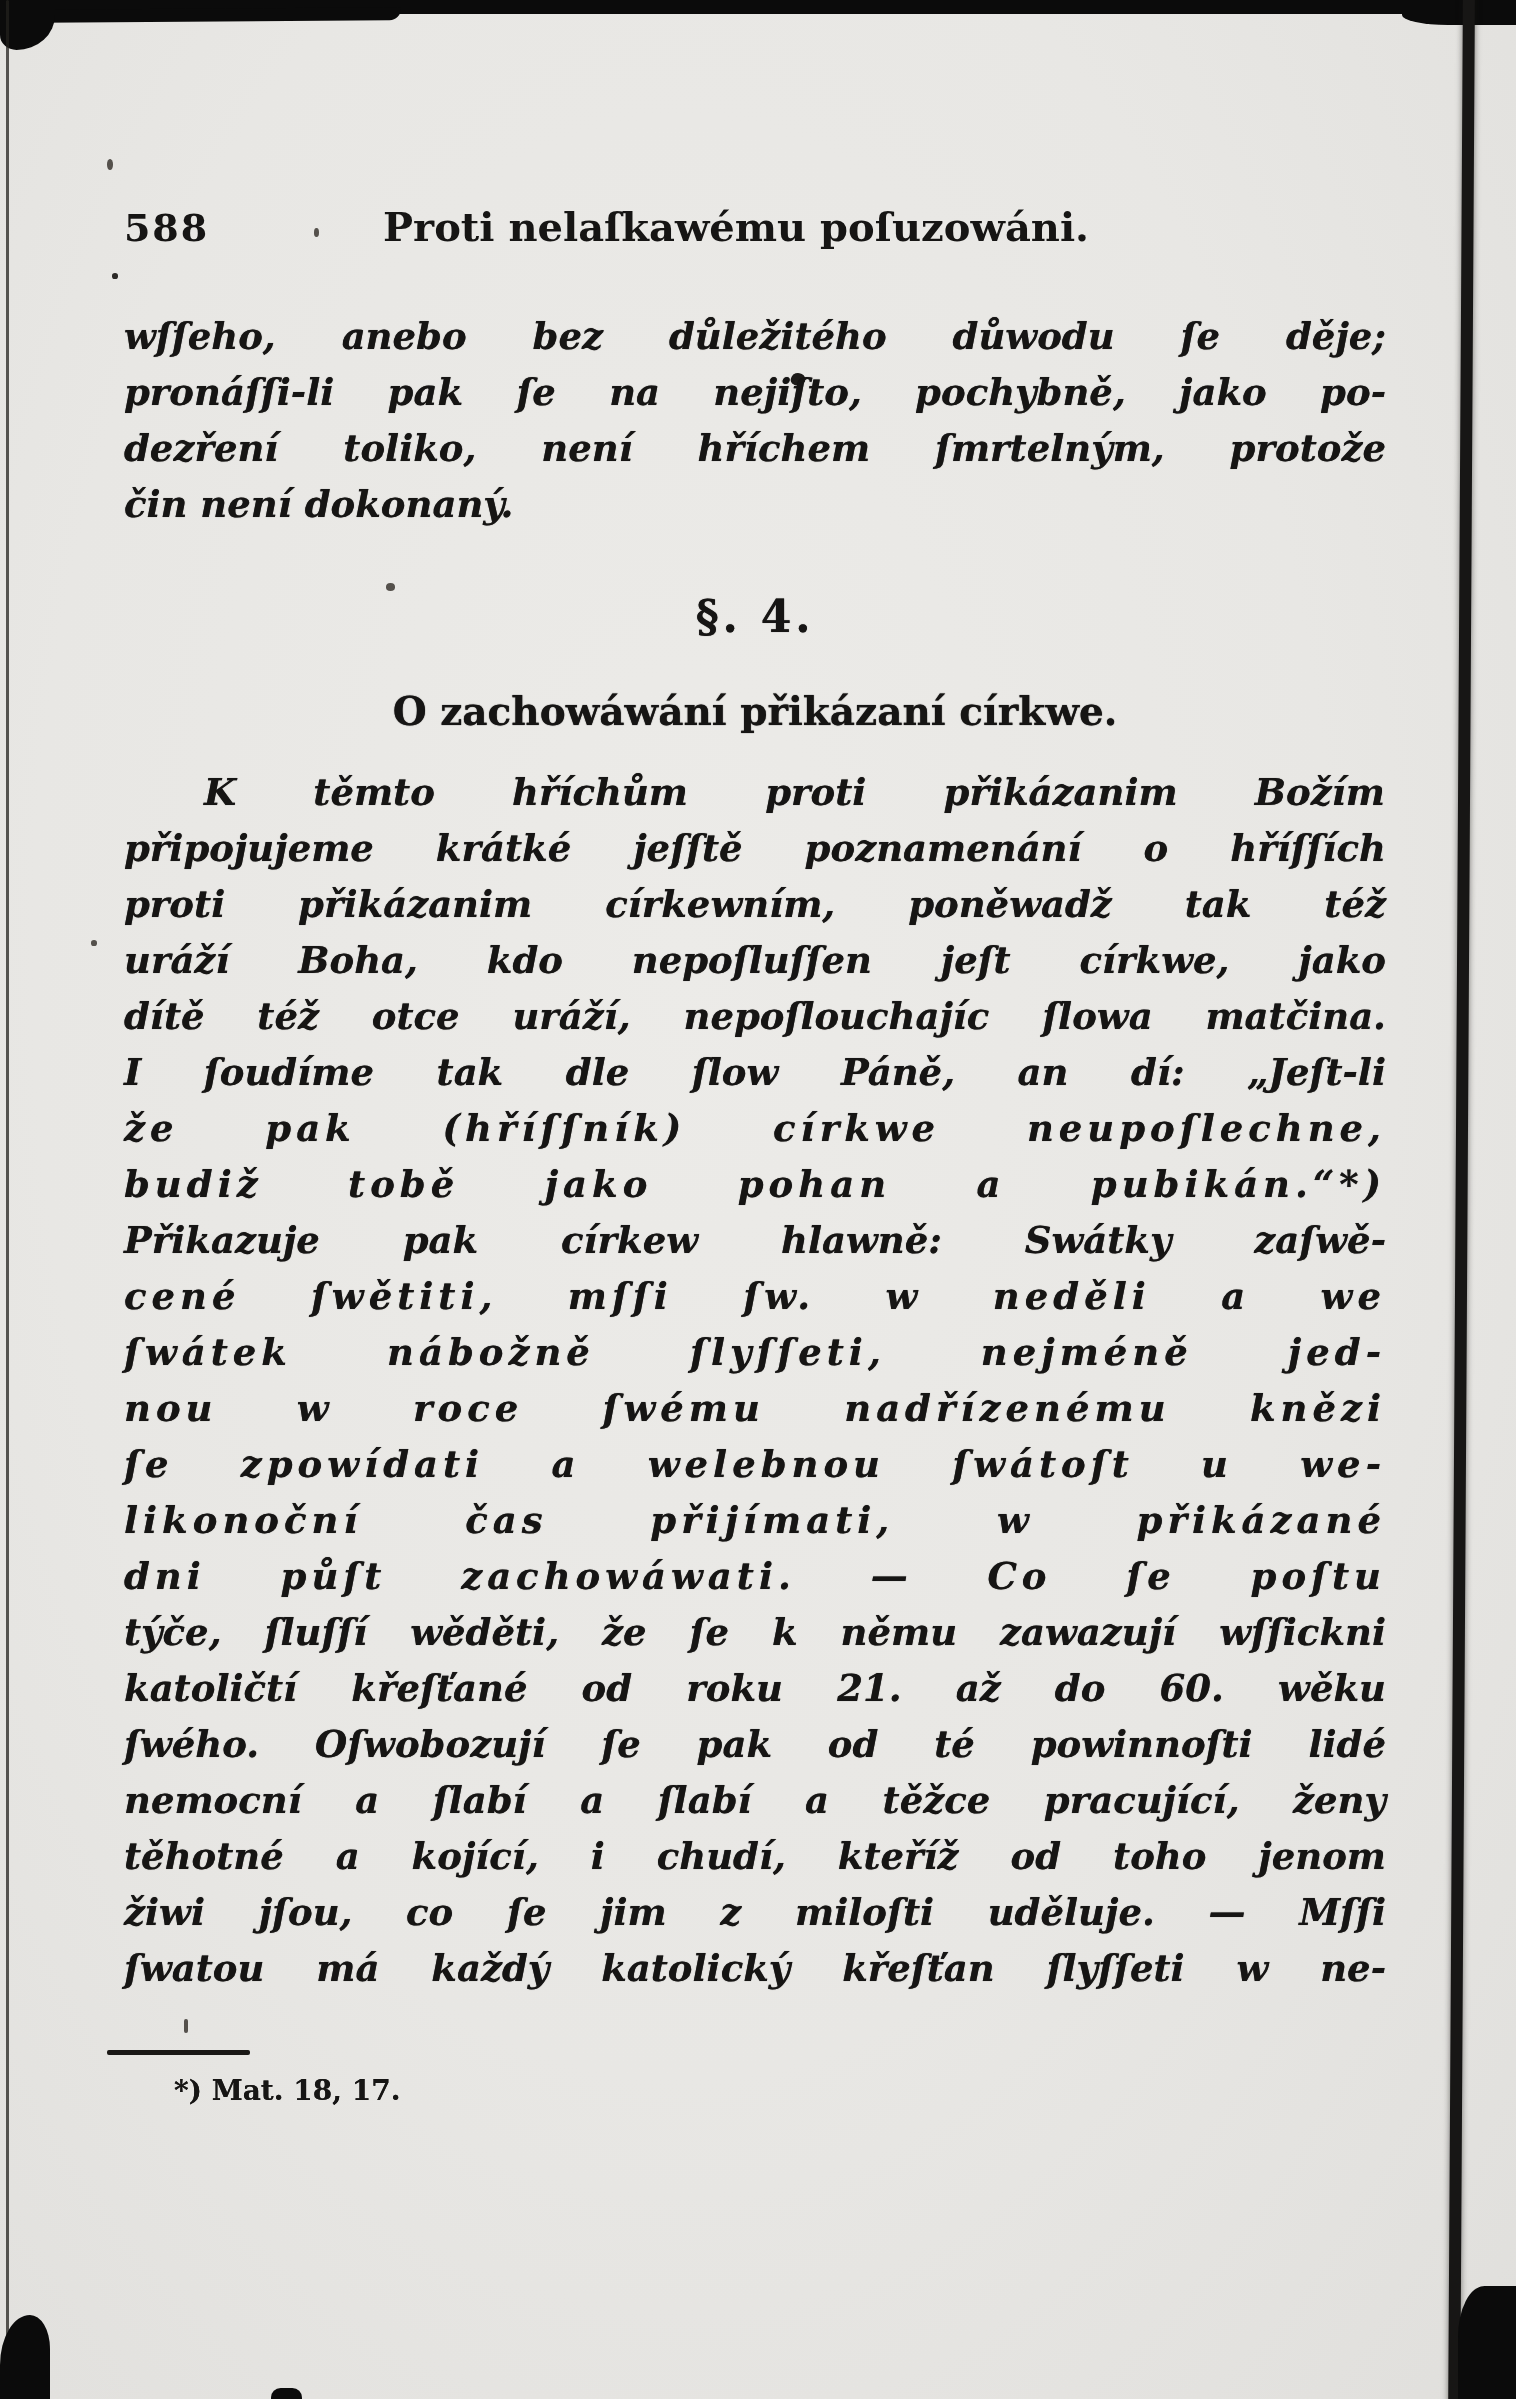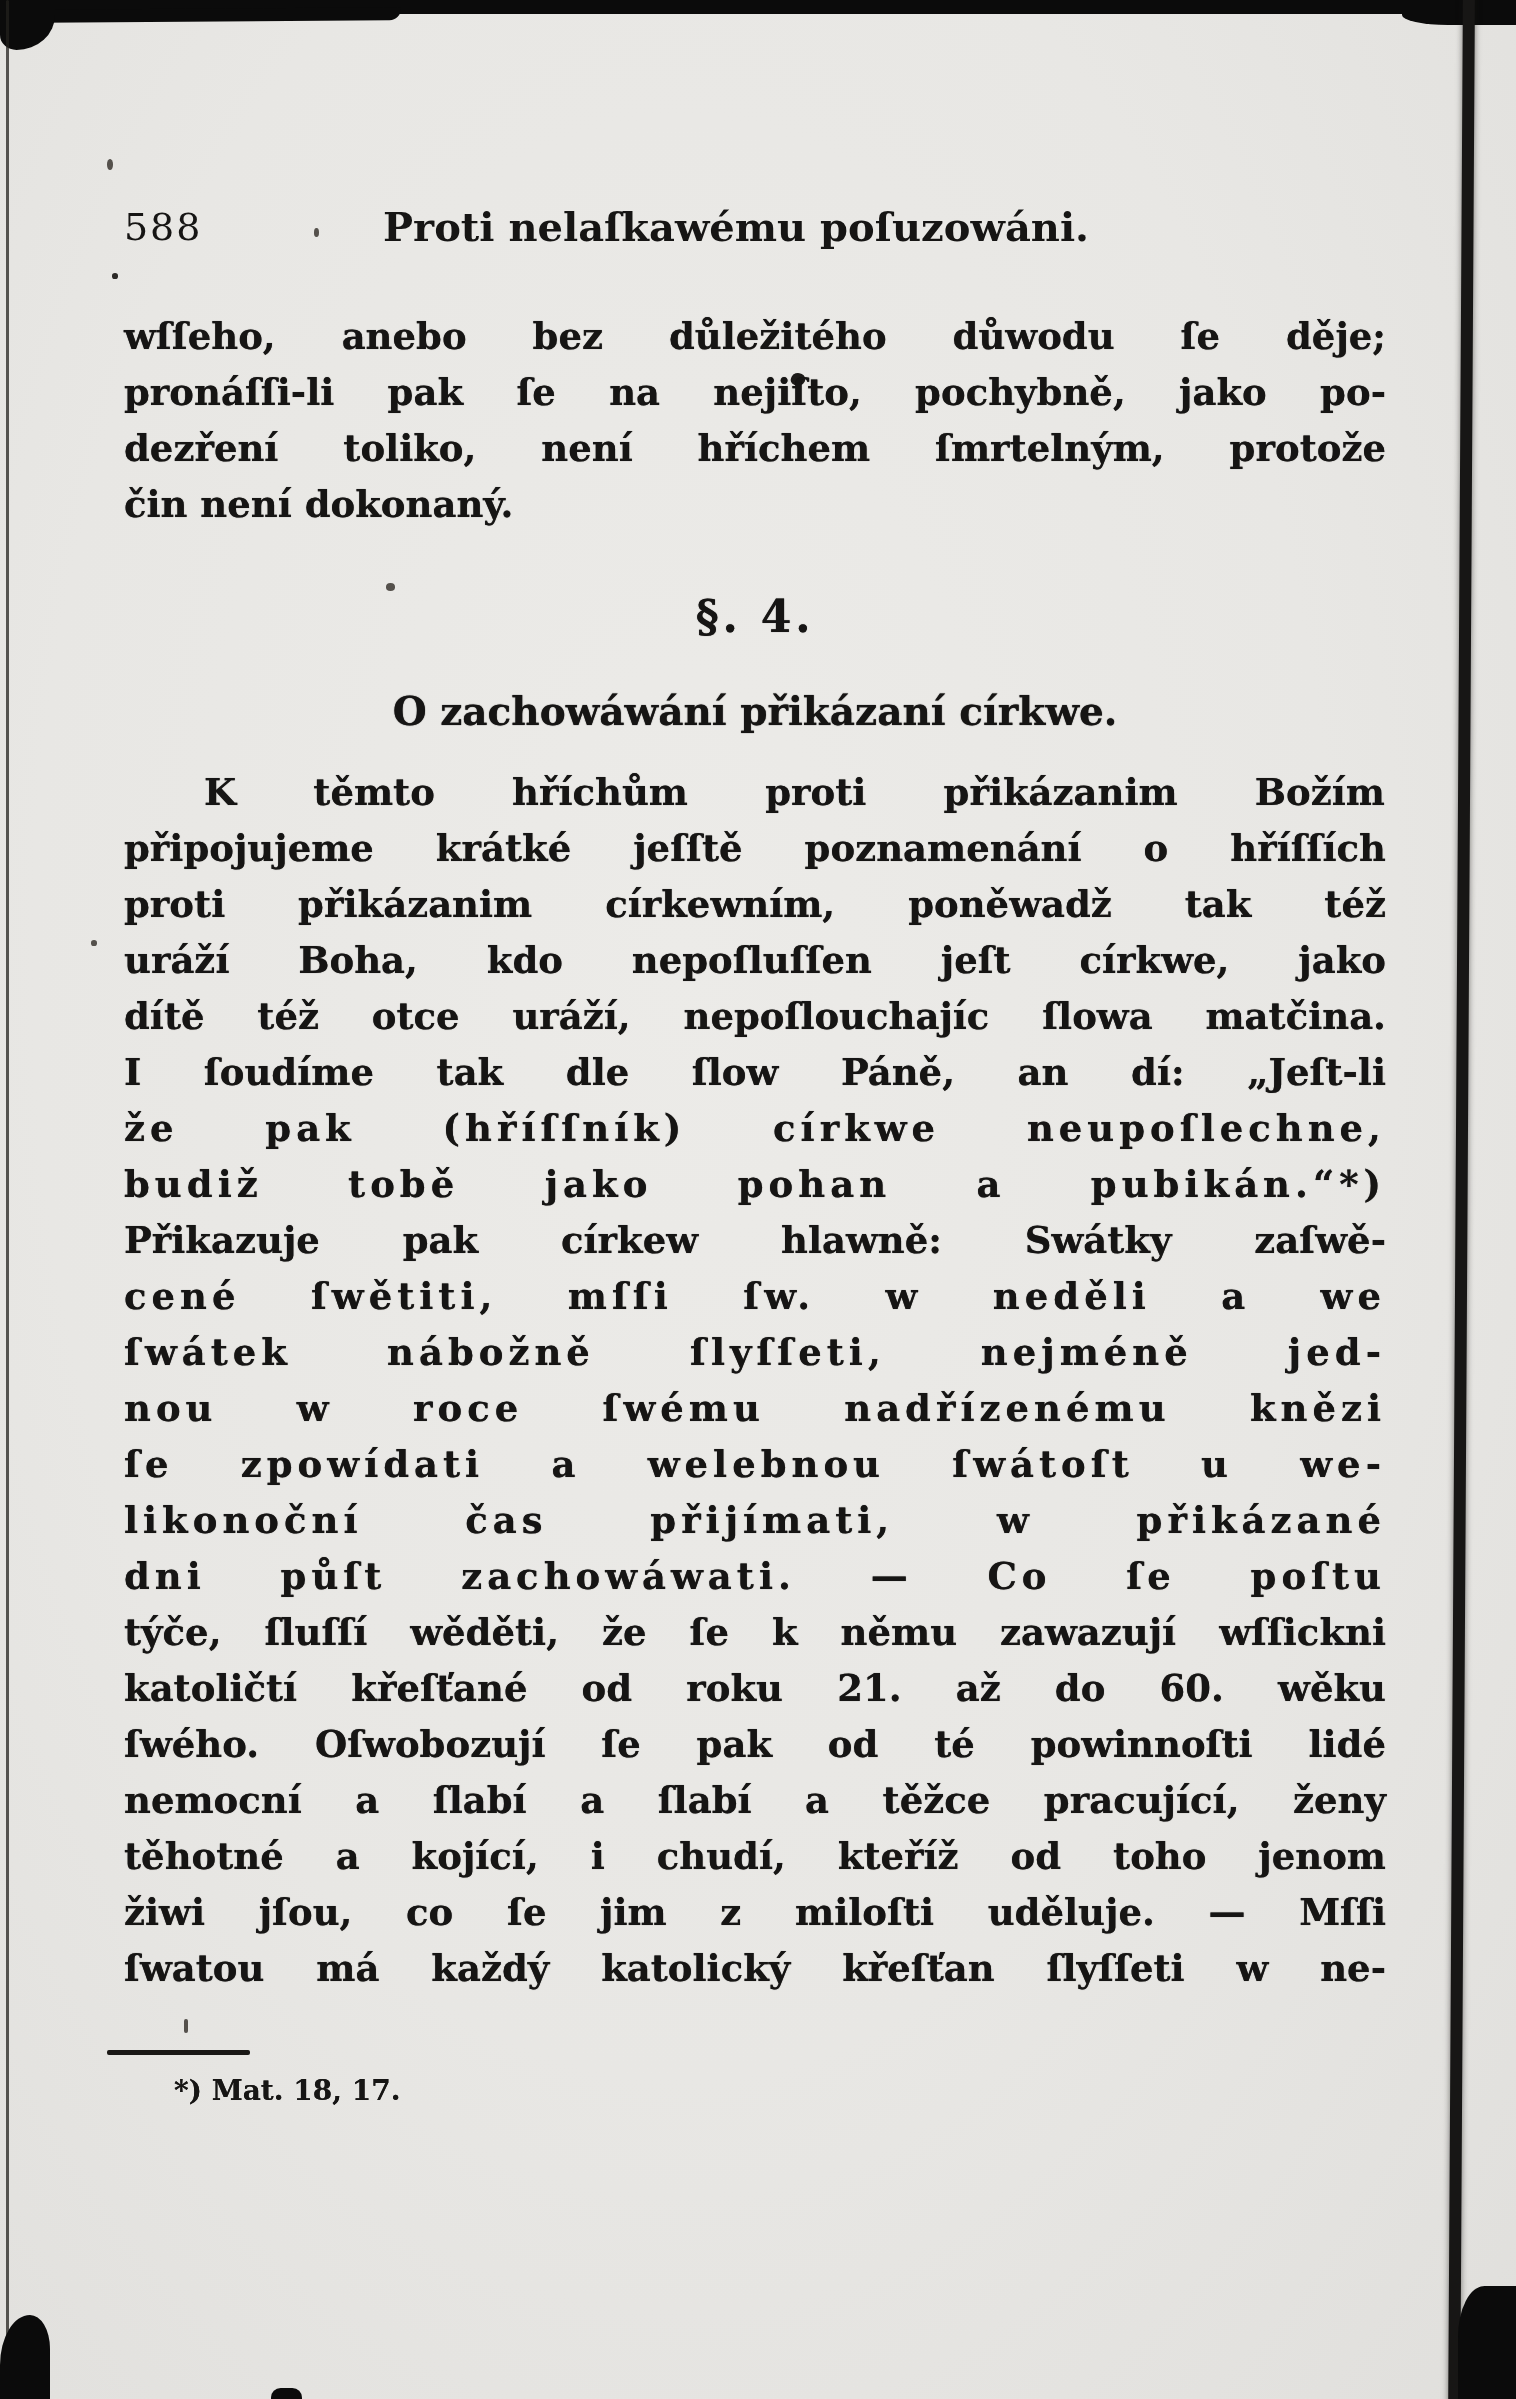--- a/index.html
+++ b/index.html
@@ -37,30 +37,31 @@
   .speck{position:absolute;background:#55514c;border-radius:50%;}
   .s1{left:107px;top:159px;width:5.7px;height:10.5px;}
   .s2{left:112px;top:273px;width:5.7px;height:5.7px;background:#2c2a27;}
   .s3{left:314px;top:228px;width:4.8px;height:8.6px;}
   .s4{left:386px;top:583px;width:8.6px;height:7.6px;}
   .s5{left:91px;top:940px;width:5.7px;height:5.7px;}
   .s6{left:184px;top:2019px;width:3.8px;height:14.3px;border-radius:1.9px;}
   
   .content{position:absolute;left:124px;width:1262px;}
   .running-head{top:203px;height:57px;}
-  .page-number{position:absolute;left:0;top:1.9px;font-size:38px;font-weight:normal;letter-spacing:1.9px;}
+  .page-number{position:absolute;left:0;top:1.9px;font-size:38px;font-weight:bold;letter-spacing:1.9px;}
   .head-title{position:absolute;left:0;right:38px;text-align:center;font-size:40px;font-weight:bold;}
   .para{position:absolute;}
   .p1{top:308px;}
   .p2{top:764px;}
   .line{
     width:1262px;line-height:56px;font-size:37px;font-weight:bold;
     text-align:justify;text-align-last:justify;
     white-space:nowrap;
     text-shadow:0 0 0.7px rgba(10,8,6,0.8);
+    font-style:italic;
   }
   .line.short{text-align-last:left;}
   .line.indent{padding-left:80px;width:1181px;}
   .line.sp{letter-spacing:0.135em;}
   .sec-num{position:absolute;top:591px;left:124px;width:1262px;text-align:center;
     font-size:44px;font-weight:bold;letter-spacing:3.8px;text-shadow:0 0 0.7px rgba(10,8,6,0.8);}
   .sec-title{position:absolute;top:688px;left:124px;width:1262px;text-align:center;
     font-size:39px;font-weight:bold;text-shadow:0 0 1px rgba(10,8,6,0.9);}
   .foot-rule{position:absolute;left:107px;top:2050px;width:143px;height:4.8px;background:#1a1816;
     border-radius:1.9px;}

